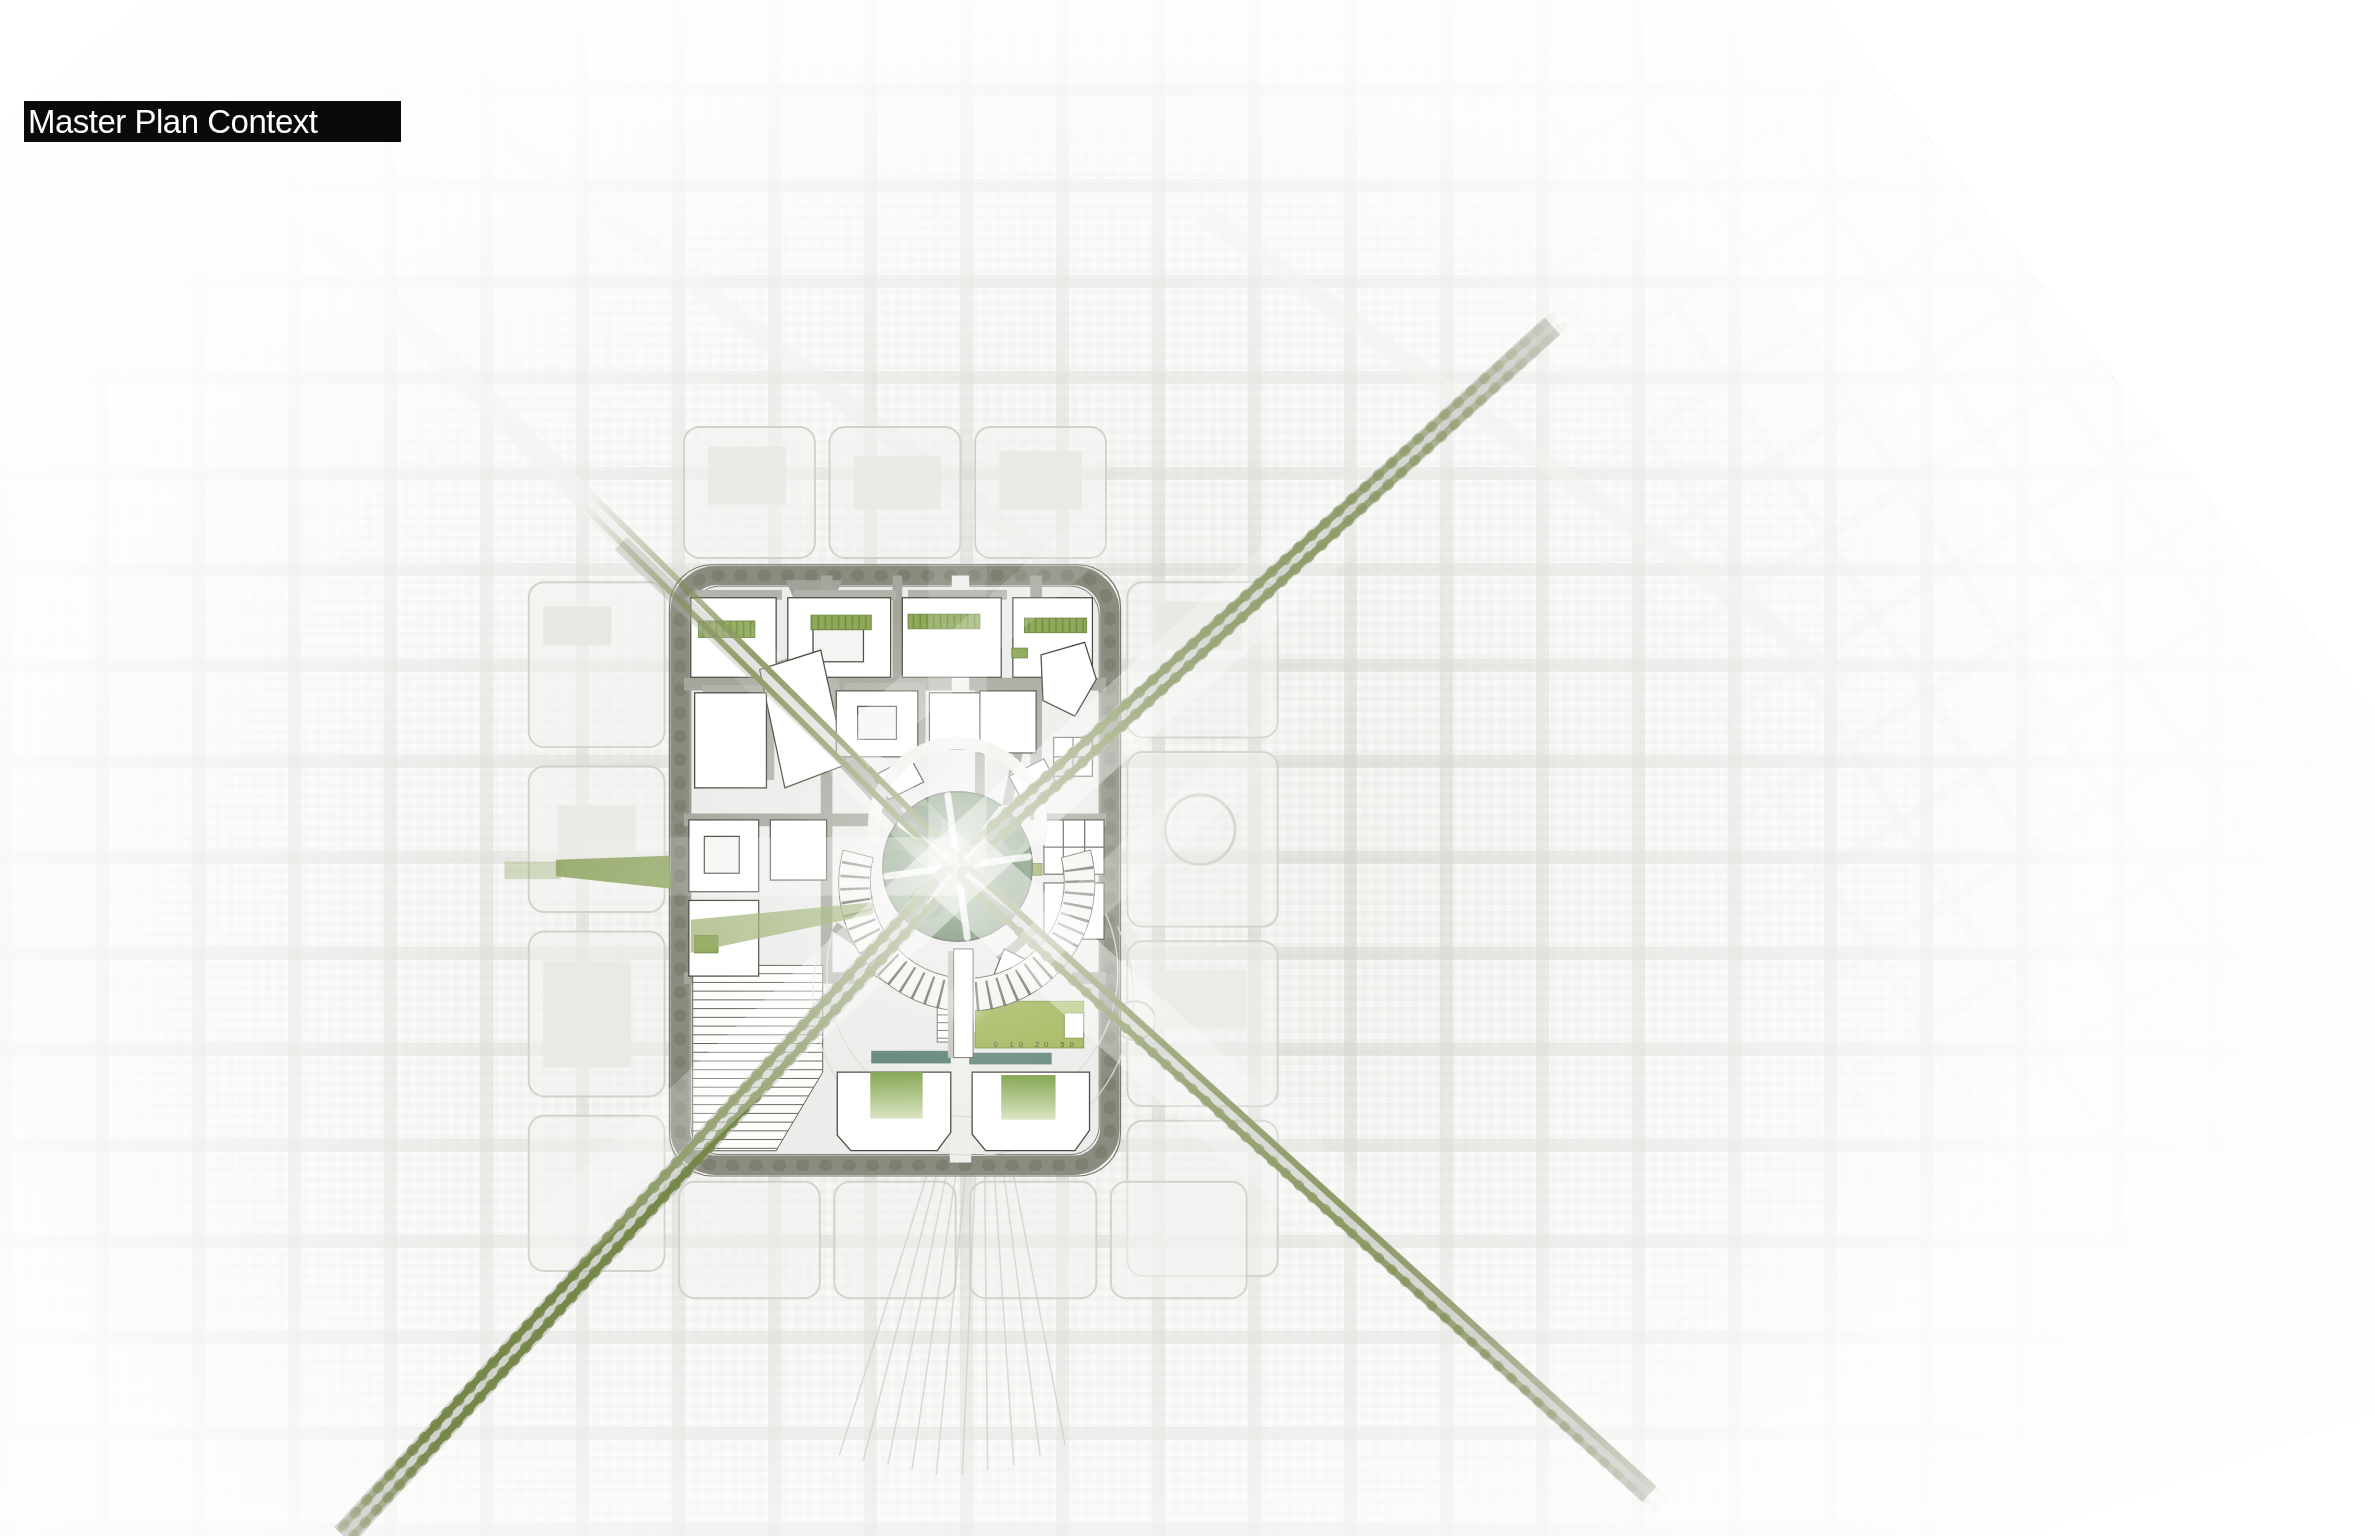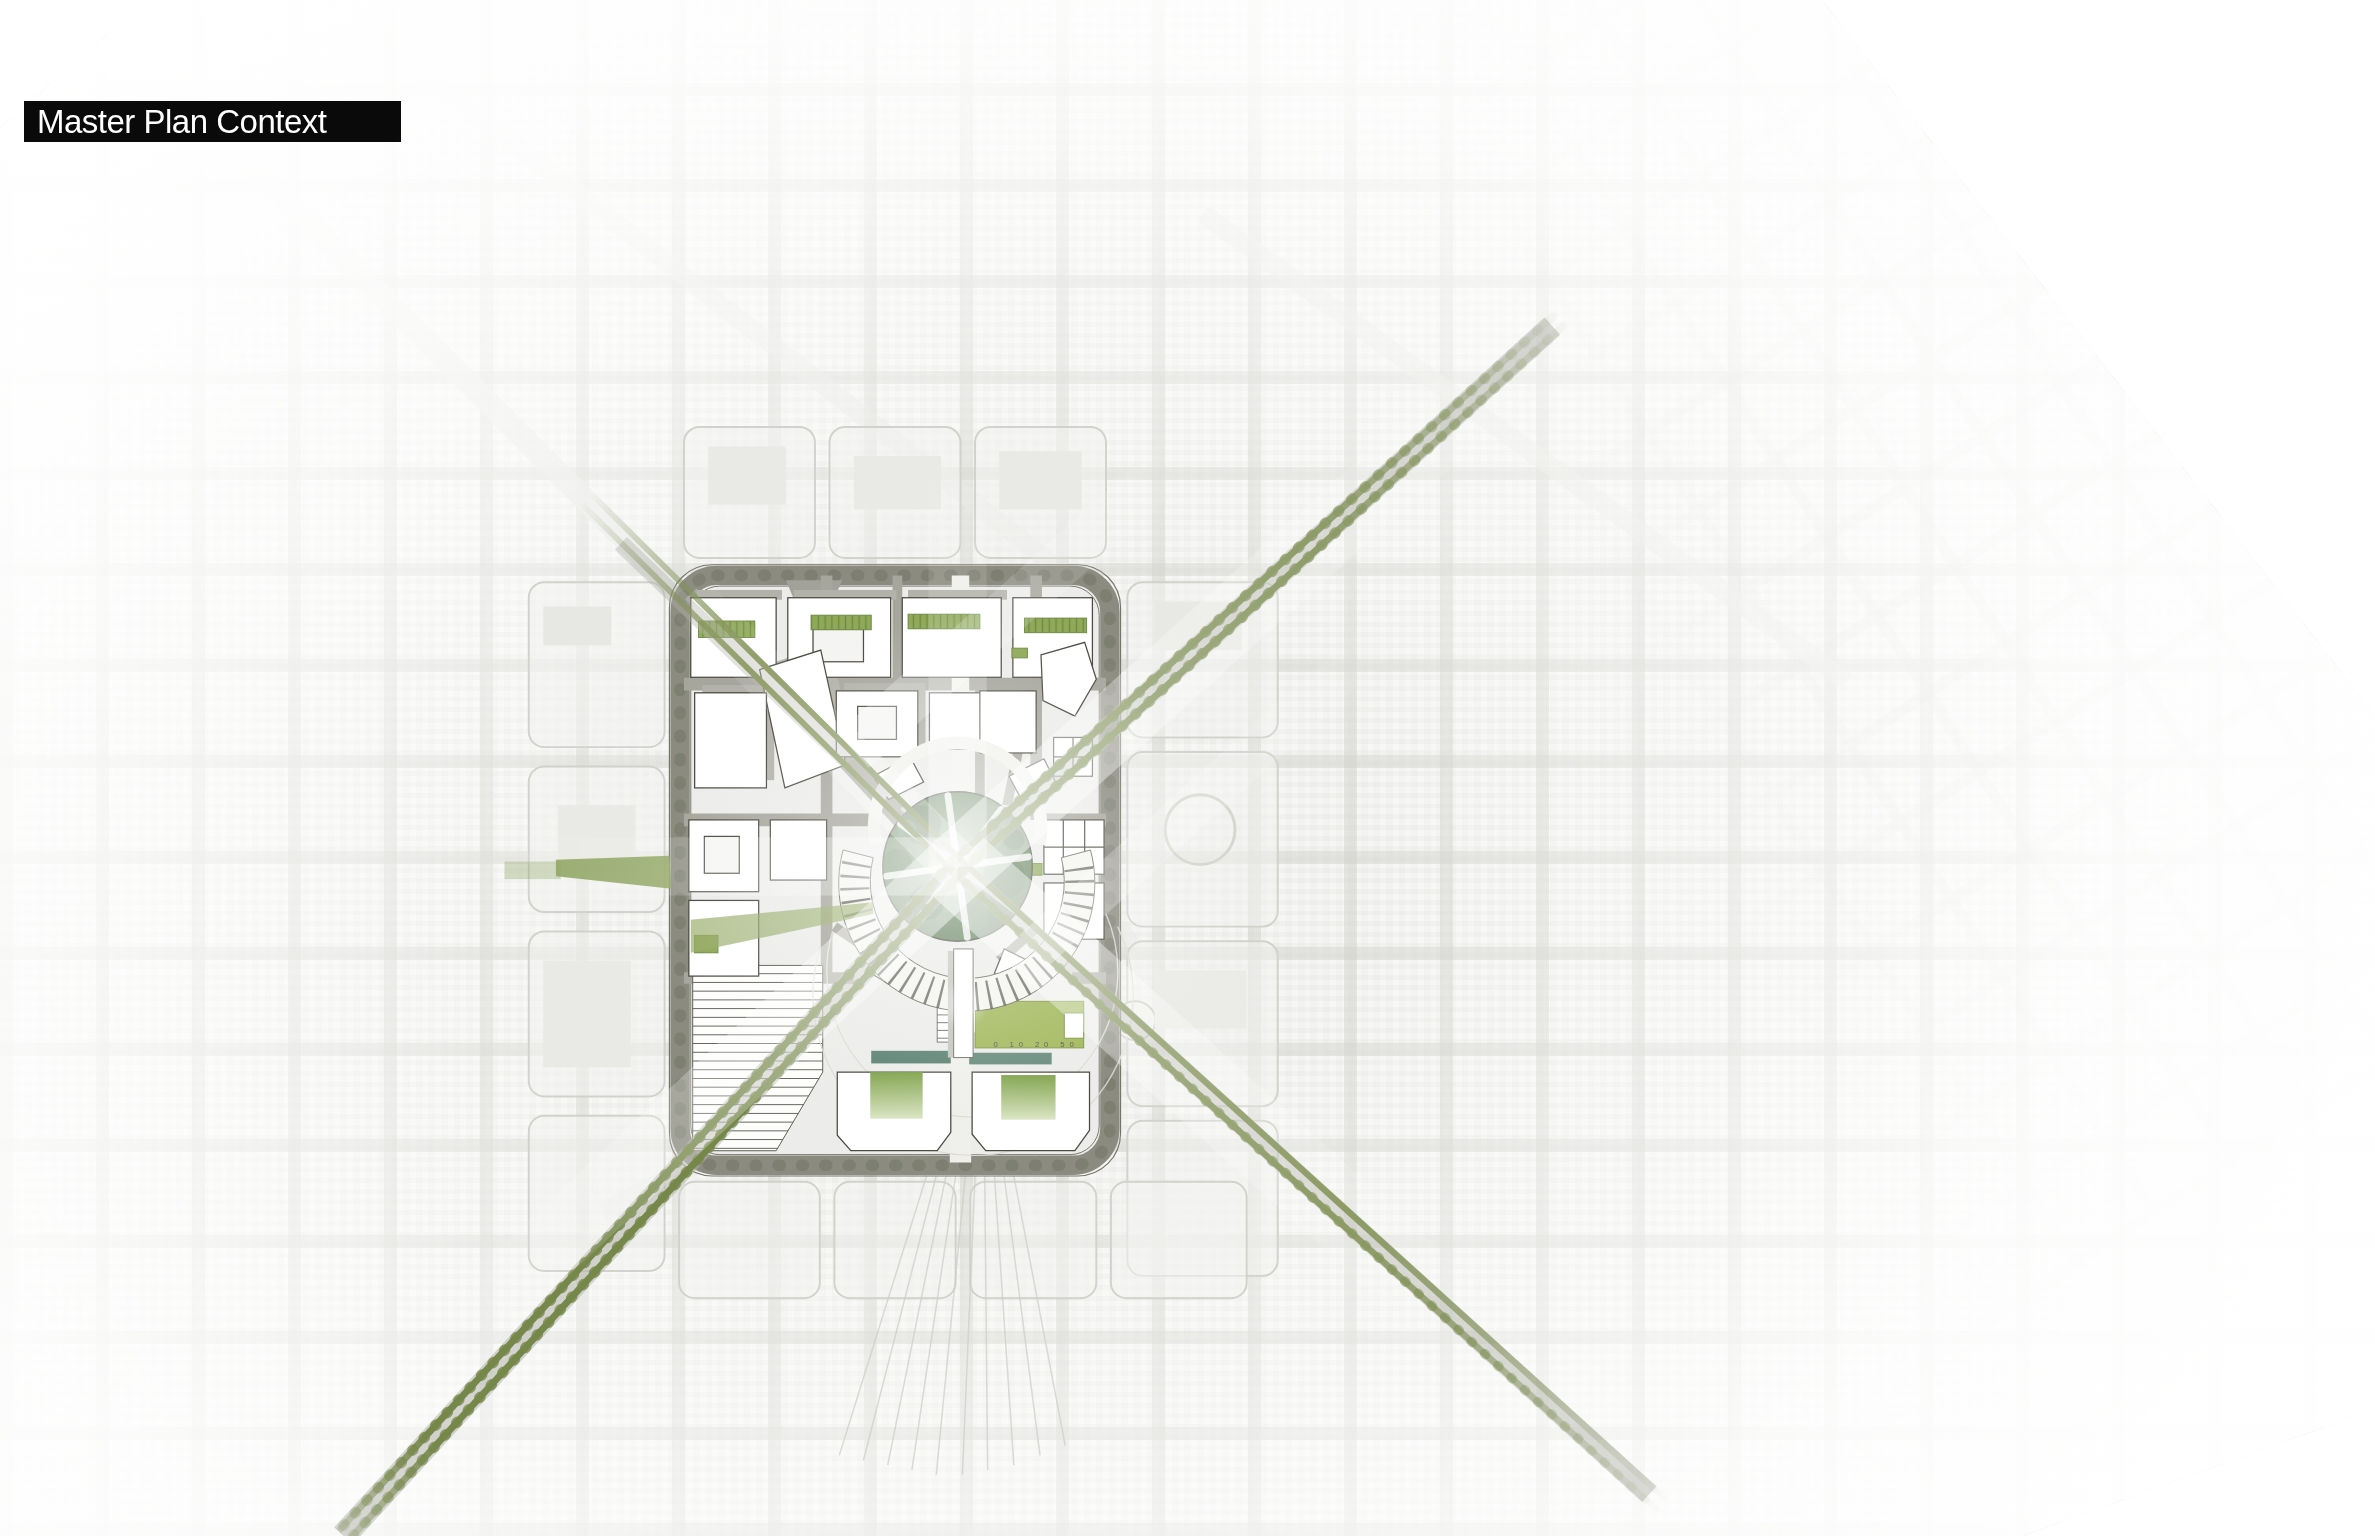--- a/index.html
+++ b/index.html
@@ -34,21 +34,21 @@
       radial-gradient(1456px 1067px at 958px 867px,
         rgba(255,255,255,0) 0%, rgba(255,255,255,.16) 30%,
         rgba(255,255,255,.52) 55%, rgba(255,255,255,.86) 78%, rgba(255,255,255,.97) 100%),
       linear-gradient(118deg, rgba(255,255,255,.85) 0%, rgba(255,255,255,0) 38%),
       linear-gradient(295deg, rgba(255,255,255,.55) 0%, rgba(255,255,255,0) 26%);
   }
 
   
   .title-bar{position:absolute;left:24px;top:101px;width:377px;height:41px;background:#0a0a0a;
     display:flex;align-items:center;}
-  .title-bar span{color:#ffffff;font-size:33px;font-weight:400;letter-spacing:-0.5px;padding-left:13px;white-space:nowrap;}
+  .title-bar span{color:#ffffff;font-size:33px;font-weight:400;letter-spacing:-0.5px;padding-left:4px;white-space:nowrap;}
 
   svg{position:absolute;left:0;top:0;}
   .scaletxt{font-family:"Liberation Sans",sans-serif;font-size:8px;letter-spacing:5px;fill:#55554a;}
 </style>
 </head>
 <body>
 
 <div class="stage">
 
   <div class="photo">

